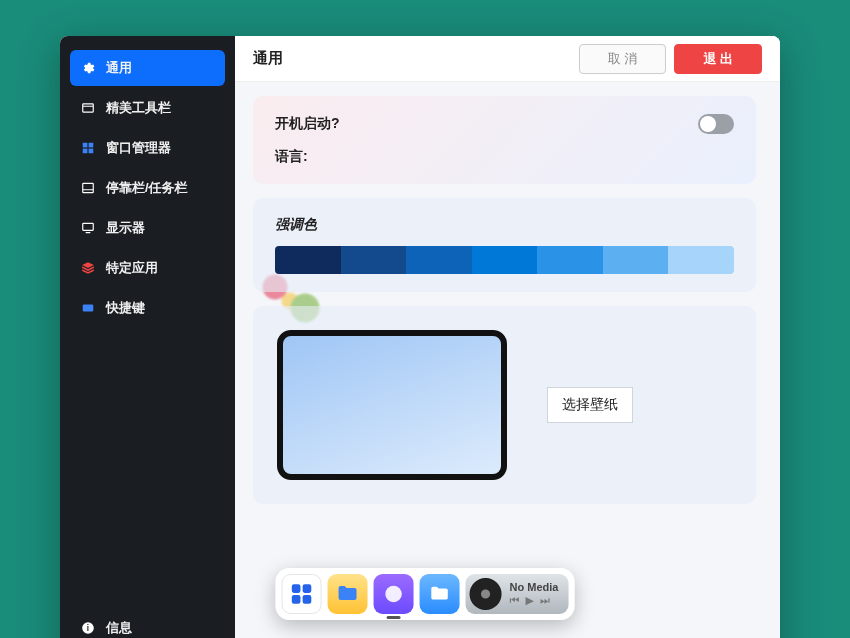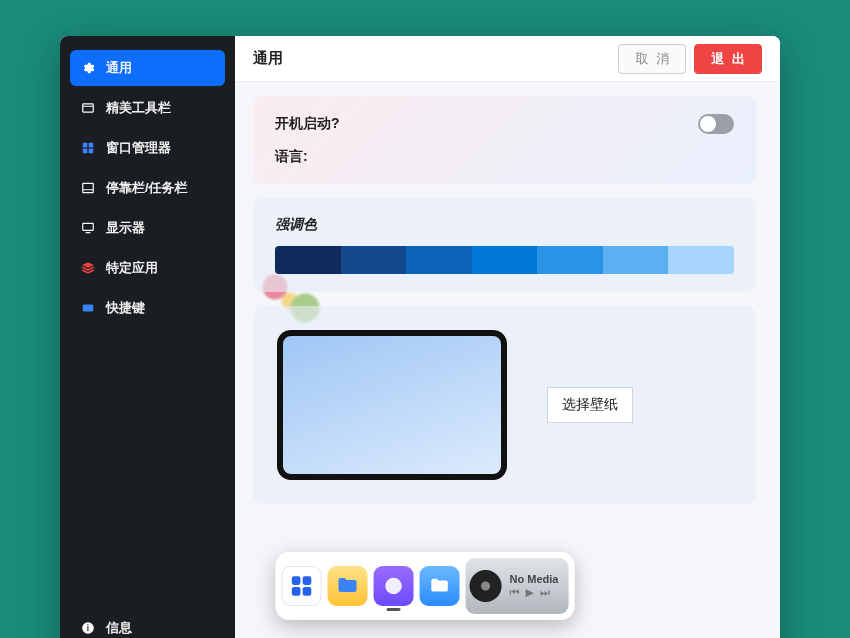--- a/index.html
+++ b/index.html
@@ -10,21 +10,21 @@
 .sidebar { width: 175px; background: #1a1d21; color: #f0f0f0; display: flex; flex-direction: column; padding: 14px 10px; }
 .side-item { display: flex; align-items: center; gap: 10px; padding: 9px 10px; border-radius: 6px; font-size: 13px; font-weight: 600; cursor: pointer; margin-bottom: 4px; }
 .side-item.active { background: #0d6efd; }
 .side-icon { width: 16px; height: 16px; display: flex; align-items: center; justify-content: center; flex-shrink: 0; }
 .spacer { flex: 1; }
 
 .content { flex: 1; display: flex; flex-direction: column; background: #f4f6fa; position: relative; }
 .header { height: 46px; background: #fff; display: flex; align-items: center; padding: 0 18px; border-bottom: 1px solid #eee; }
 .header-title { font-size: 15px; font-weight: 600; color: #222; }
 .header-actions { margin-left: auto; display: flex; gap: 8px; }
-.btn { border: 1px solid #ccc; background: #fafafa; color: #888; padding: 5px 16px; border-radius: 4px; font-size: 13px; cursor: pointer; font-family: Liberation Mono, monospace; }
+.btn { border: 1px solid #ccc; background: #fafafa; color: #888; padding: 5px 28px; border-radius: 4px; font-size: 13px; cursor: pointer; }
 .btn.primary { background: #ef4444; color: #fff; border-color: #ef4444; font-weight: 600; }
 
 .scroll { flex: 1; overflow-y: auto; padding: 14px 24px 14px 18px; position: relative; }
 .scroll::-webkit-scrollbar { width: 8px; }
 .scroll::-webkit-scrollbar-thumb { background: #999; border-radius: 4px; }
 .scroll::-webkit-scrollbar-track { background: transparent; }
 
 .watermark { position: absolute; left: 10px; top: 230px; width: 100px; height: 70px; opacity: .6; pointer-events: none; background: radial-gradient(circle at 30% 30%, #e6425e 0 12px, transparent 13px), radial-gradient(circle at 60% 60%, #7cb342 0 14px, transparent 15px), radial-gradient(circle at 45% 50%, #f5c542 0 8px, transparent 9px); filter: blur(1px); }
 
 .card { background: linear-gradient(135deg, rgba(255,228,230,.55), rgba(225,235,255,.55)); border-radius: 10px; padding: 18px 22px; margin-bottom: 14px; }
@@ -51,21 +51,21 @@
 .preview { width: 230px; height: 150px; border: 6px solid #111; border-radius: 14px; background: linear-gradient(160deg, #9fc6f5, #dcebfc); }
 .wall-btn { background: #fff; border: 1px solid #d0d5dd; padding: 8px 14px; border-radius: 0; font-size: 14px; cursor: pointer; color: #222; }
 
 .dock { position: absolute; left: 50%; transform: translateX(-50%); bottom: 18px; background: rgba(255,255,255,.92); border-radius: 14px; padding: 6px; display: flex; align-items: center; gap: 6px; box-shadow: 0 6px 20px rgba(0,0,0,.25); }
 .dock-item { width: 40px; height: 40px; border-radius: 9px; display: flex; align-items: center; justify-content: center; cursor: pointer; position: relative; }
 .dock-item.blue { background: #fff; border: 1px solid #e5e5e5; }
 .dock-item.yellow { background: linear-gradient(#ffe28a,#ffc233); }
 .dock-item.purple { background: linear-gradient(#9c6bff,#6b4bff); }
 .dock-item.finder { background: linear-gradient(#6bb8ff,#2a8cff); }
 .indicator { position: absolute; bottom: -5px; left: 50%; transform: translateX(-50%); width: 14px; height: 3px; background: #555; border-radius: 2px; }
-.media { height: 56px; background: linear-gradient(#dfe4e8,#b0b7bd); border-radius: 9px; display: flex; align-items: center; padding: 0 10px 0 4px; gap: 8px; color: #555; }
+.media { height: 40px; background: linear-gradient(#dfe4e8,#b0b7bd); border-radius: 9px; display: flex; align-items: center; padding: 0 10px 0 4px; gap: 8px; color: #555; }
 .disc { width: 32px; height: 32px; border-radius: 50%; background: radial-gradient(circle,#888 0 4px,#222 5px 15px,#111 16px); }
 .media-body { display: flex; flex-direction: column; font-size: 11px; line-height: 1.2; }
 .media-ctrl { display: flex; gap: 6px; font-size: 11px; color: #777; }
 </style>
 </head>
 <body>
 
 <div class="window">
   <div class="sidebar">
     <div class="side-item active">

